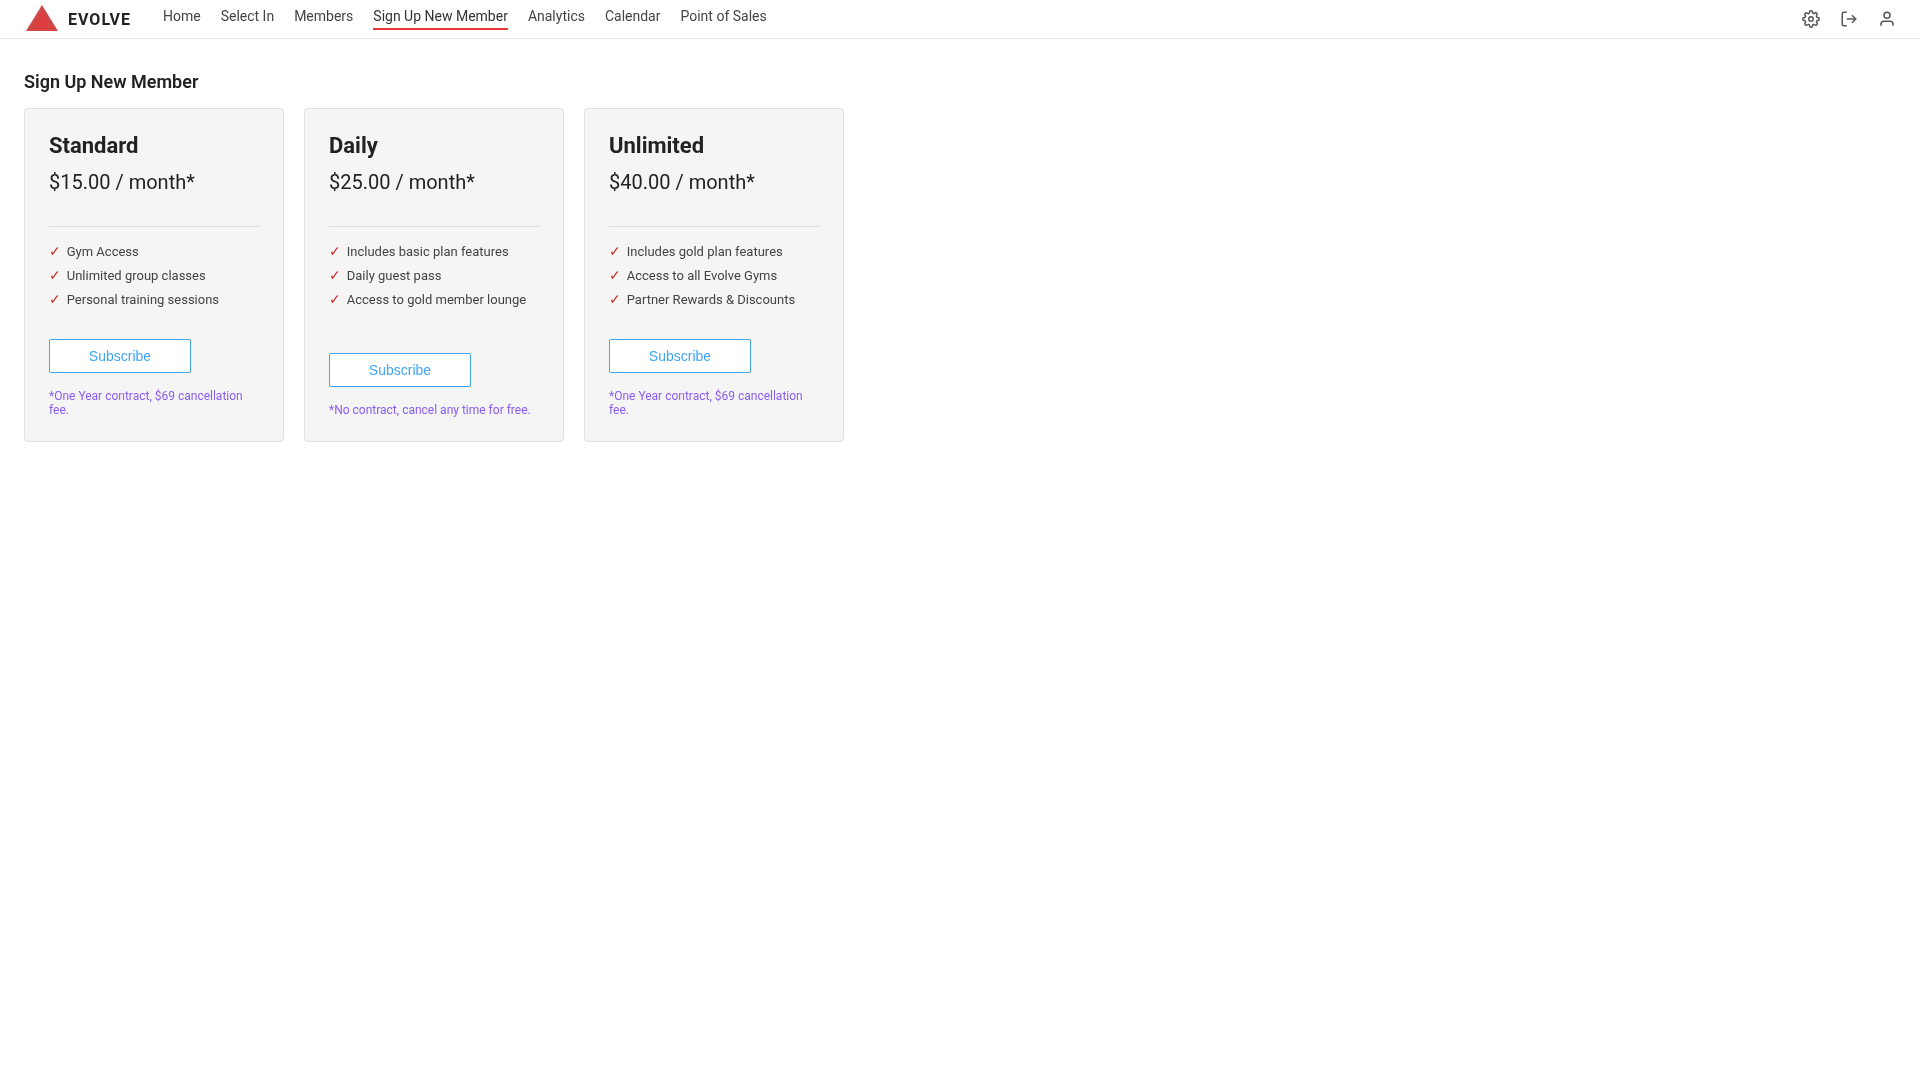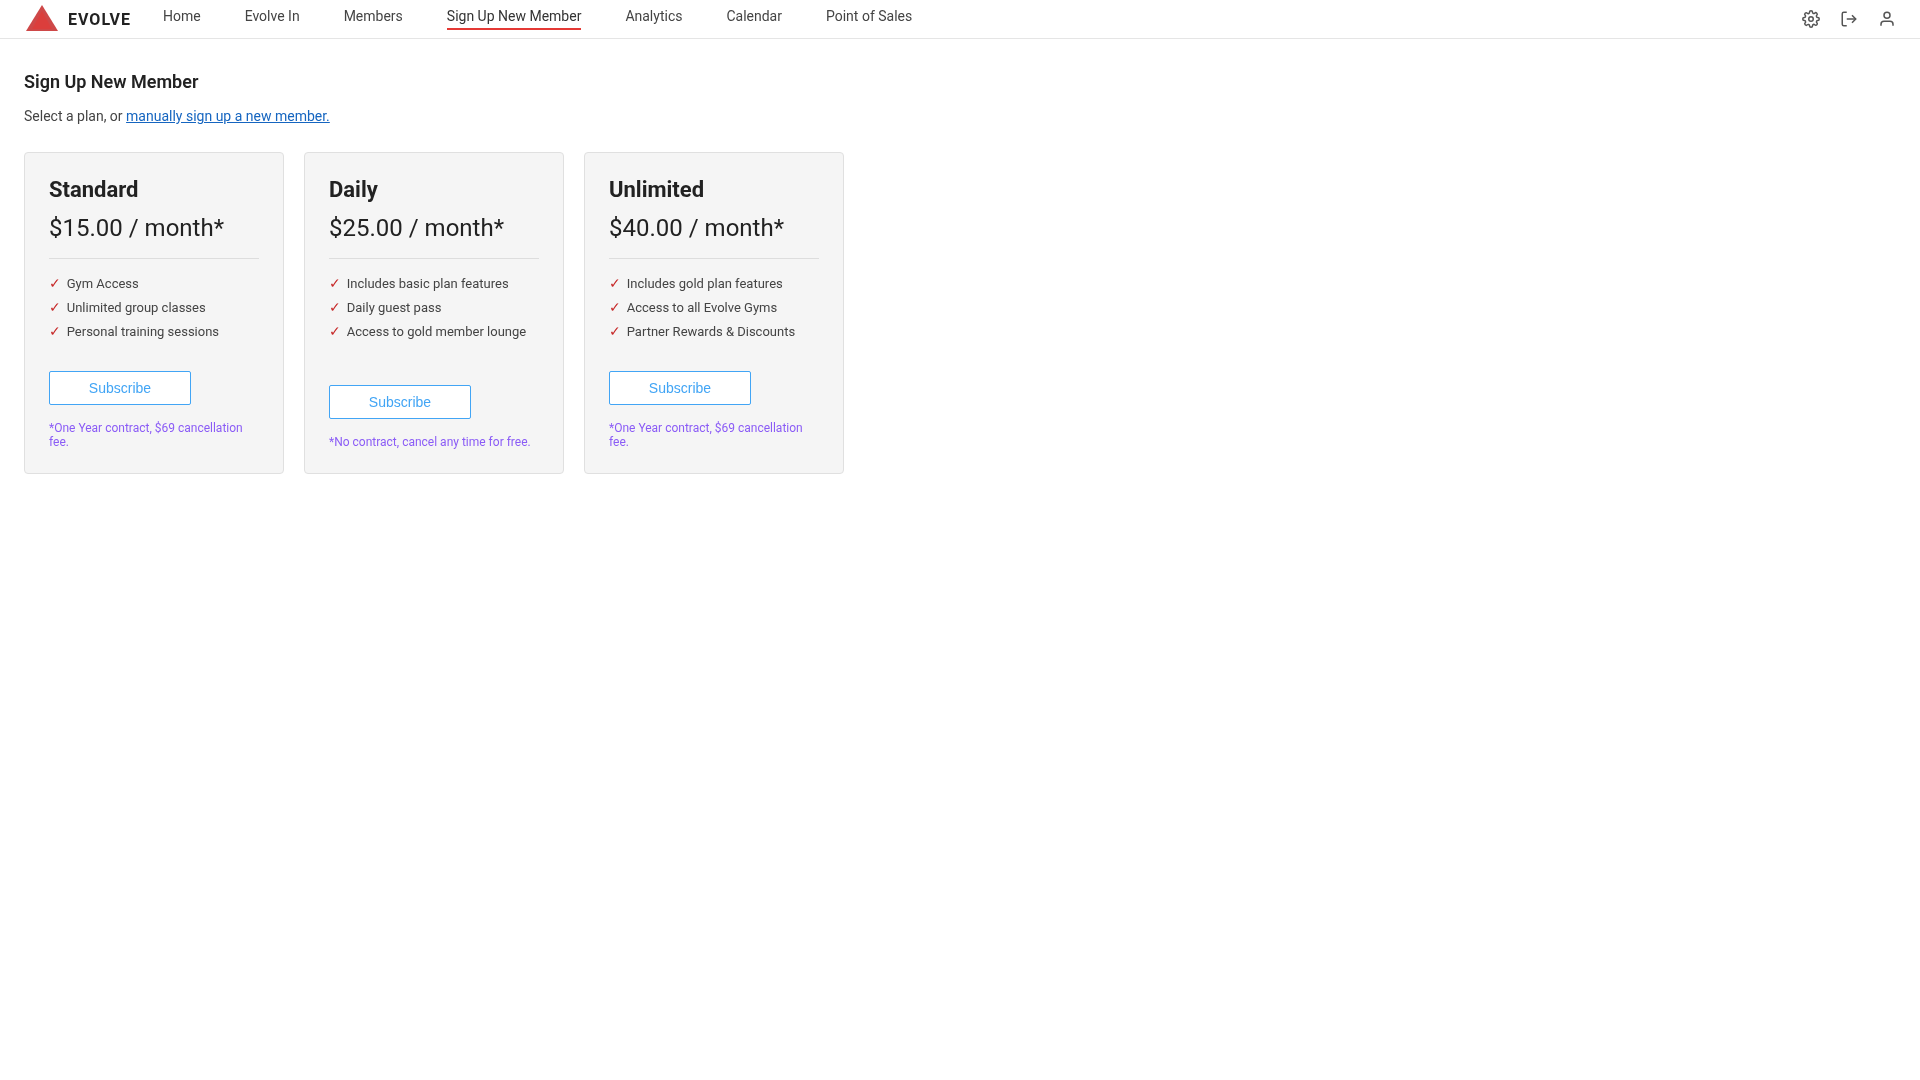--- a/index.html
+++ b/index.html
@@ -10,21 +10,21 @@
       display: flex; align-items: center;
       padding: 0 24px; height: 39px;
       border-bottom: 1px solid #e5e5e5;
     }
     .logo-area {
       display: flex; align-items: center; gap: 8px;
       margin-right: 32px; text-decoration: none; color: #222;
     }
     .logo-icon { width: 36px; height: 36px; }
     .logo-text { font-size: 16px; font-weight: 700; letter-spacing: 1px; color: #222; }
-    .nav-links { display: flex; align-items: flex-start; gap: 44px; flex: 1; }
+    .nav-links { display: flex; align-items: flex-start; gap: 20px; flex: 1; }
     .nav-link {
       text-decoration: none; color: #444; font-size: 14px;
       padding-bottom: 4px; border-bottom: 2px solid transparent;
       white-space: nowrap;
     }
     .nav-link.active { color: #333; border-bottom: 2px solid #e53935; }
     .nav-right { display: flex; align-items: center; gap: 20px; margin-left: auto; }
     .nav-icon-btn { background: none; border: none; cursor: pointer; color: #555; font-size: 18px; display: flex; align-items: center; }
 
     
@@ -37,21 +37,21 @@
     .plans-grid { display: flex; gap: 20px; flex-wrap: wrap; }
     .plan-card {
       background: #f5f5f5;
       border: 1px solid #e0e0e0;
       border-radius: 4px;
       padding: 24px;
       width: 260px;
       display: flex; flex-direction: column; justify-content: center;
     }
     .plan-name { font-size: 22px; font-weight: 700; margin-bottom: 12px; color: #222; }
-    .plan-price { font-size: 24px; font-weight: 400; color: #222; margin-bottom: 16px; padding-bottom: 16px; border-bottom: 1px solid #ddd; }
+    .plan-price { font-size: 20px; font-weight: 400; color: #222; margin-bottom: 16px; padding-bottom: 32px; border-bottom: 1px solid #ddd; }
     .plan-features { flex: 1; display: flex; flex-direction: column; gap: 8px; margin-bottom: 32px; }
     .plan-feature { display: flex; align-items: center; gap: 6px; font-size: 13px; color: #444; }
     .check-icon { color: #c62828; font-size: 14px; flex-shrink: 0; }
     .plan-subscribe-btn {
       display: block; width: 142px;
       border: 1px solid #42a5f5;
       background: #fff; color: #42a5f5;
       padding: 8px 16px; cursor: pointer;
       font-size: 14px; border-radius: 2px;
       margin-bottom: 16px;
@@ -67,21 +67,21 @@
     <svg class="logo-icon" viewBox="0 0 36 36" xmlns="http://www.w3.org/2000/svg">
       <polygon points="18,4 34,30 2,30" fill="#c62828" opacity="0.85"></polygon>
       <polygon points="18,10 28,28 8,28" fill="#e53935" opacity="0.6"></polygon>
     </svg>
     <span class="logo-text">EVOLVE</span>
   </a>
 
   <div class="nav-links">
 
   <a class="nav-link" href="#">Home</a>
-      <a class="nav-link" href="#">Evolve In</a>
+      <a class="nav-link" href="#">Select In</a>
       <a class="nav-link" href="#">Members</a>
       <a class="nav-link active" href="#">Sign Up New Member</a>
       <a class="nav-link" href="#">Analytics</a>
       <a class="nav-link" href="#">Calendar</a>
       <a class="nav-link" href="#">Point of Sales</a>
     </div>
 
   <div class="nav-right">
     <button class="nav-icon-btn" title="Settings">
       <svg width="18" height="18" viewBox="0 0 24 24" fill="none" stroke="currentColor" stroke-width="2">
@@ -100,23 +100,20 @@
       <svg width="18" height="18" viewBox="0 0 24 24" fill="none" stroke="currentColor" stroke-width="2">
         <path d="M20 21v-2a4 4 0 00-4-4H8a4 4 0 00-4 4v2"></path>
         <circle cx="12" cy="7" r="4"></circle>
       </svg>
     </button>
   </div>
 </nav>
 
 <main class="page-content">
   <h1 class="page-title">Sign Up New Member</h1>
-  <p class="page-subtitle">
-    <span>Select a plan, or </span><a href="#">manually sign up a new member.</a>
-  </p>
 
   <div class="plans-grid">
 
   <div class="plan-card">
         <div class="plan-name">Standard</div>
         <div class="plan-price">$15.00 / month*</div>
         <div class="plan-features">
           <div class="plan-feature">
             <span class="check-icon">✓</span>
             <span>Gym Access</span>

